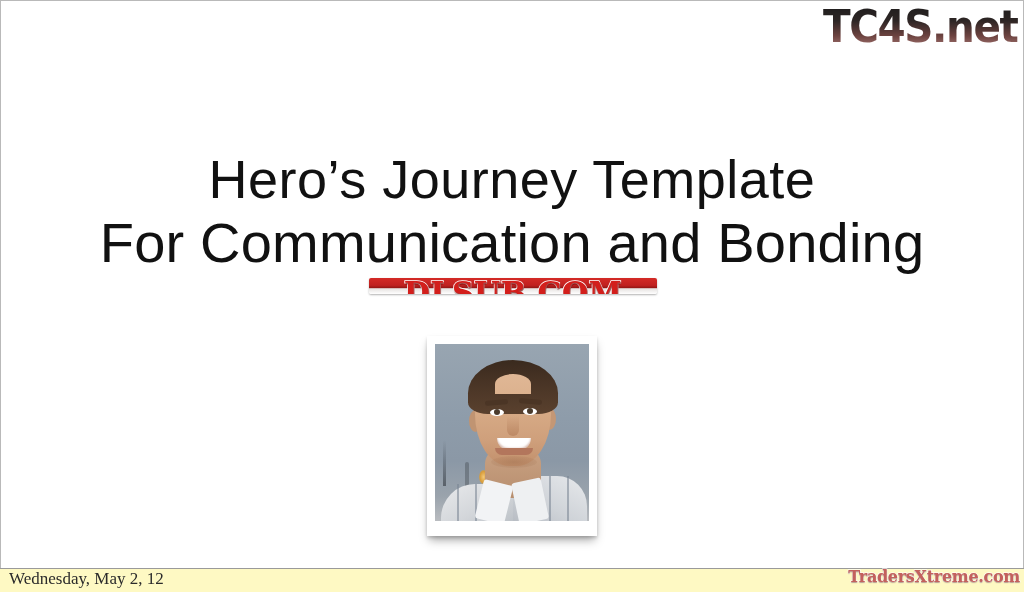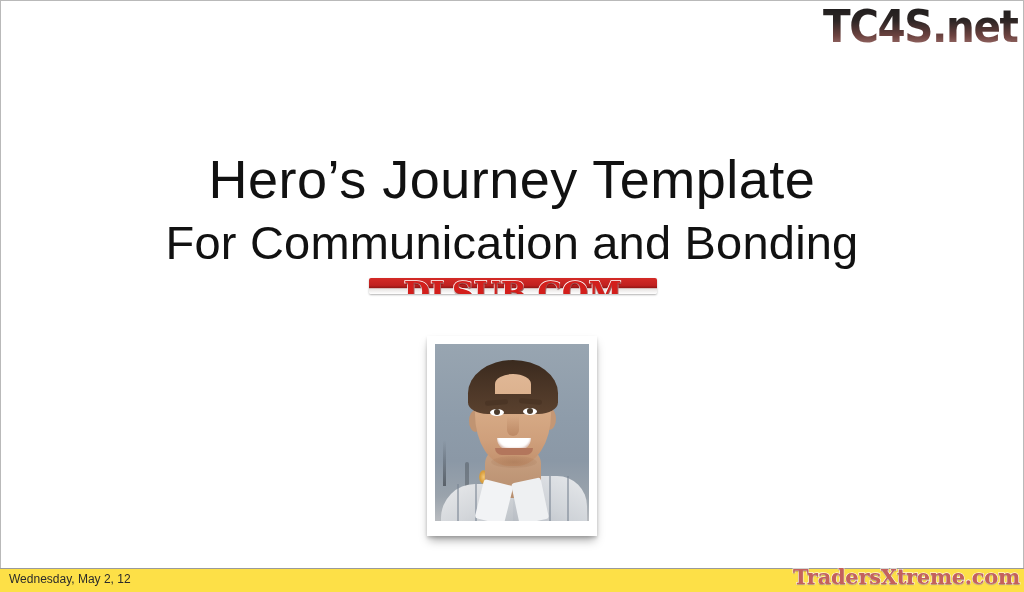--- a/index.html
+++ b/index.html
@@ -11,21 +11,21 @@
     width: 1024px;
     height: 592px;
     overflow: hidden;
     font-family: "Liberation Sans", sans-serif;
   }
 
   #slide-root {
     position: relative;
     width: 1024px;
     height: 592px;
-    background: #fde047;
+    background: #fef9c3;
   }
 
   
   .slide-canvas {
     position: absolute;
     left: 0;
     top: 0;
     width: 1024px;
     height: 568px;
     background: #ffffff;
@@ -47,21 +47,21 @@
     font-weight: 300;
   }
   .title-line-1 {
     font-size: 54px;
     line-height: 62px;
     letter-spacing: 0.5px;
     white-space: nowrap;
     font-stretch: semi-condensed;
   }
   .title-line-2 {
-    font-size: 47px;
+    font-size: 56px;
     line-height: 66px;
     letter-spacing: 0.2px;
     white-space: nowrap;
   }
 
   
   .byline {
     position: absolute;
     left: 0;
     top: 297px;
@@ -286,41 +286,41 @@
     position: absolute; left: 56px; top: 112px; width: 46px; height: 12px;
     background: radial-gradient(ellipse at center, rgba(160,112,80,0.5), rgba(160,112,80,0));
     border-radius: 50%;
   }
 
   
   .footer-date {
     position: absolute;
     left: 9px;
     top: 572px;
-    font-size: 12px;
+    font-size: 17px;
     line-height: 14px;
     color: #2b2b2b;
-    font-family: Liberation Sans, sans-serif;
+    font-family: Liberation Serif, serif;
     white-space: nowrap;
   }
   .footer-rule {
     position: absolute;
     left: 0;
     top: 568px;
     width: 1024px;
     height: 1px;
     background: #9a9a9a;
   }
   .traders-watermark {
     position: absolute;
     right: 4px;
     top: 564px;
     font-family: "DejaVu Serif", serif;
     font-weight: bold;
-    font-size: 21px;
+    font-size: 16px;
     line-height: 25px;
     letter-spacing: -0.3px;
     color: #c4615c;
     -webkit-text-stroke: 1.2px #ffffff;
     paint-order: stroke fill;
     text-shadow: 0 1px 1px rgba(90,40,38,0.45);
     white-space: nowrap;
   }
 </style>
 </head>

